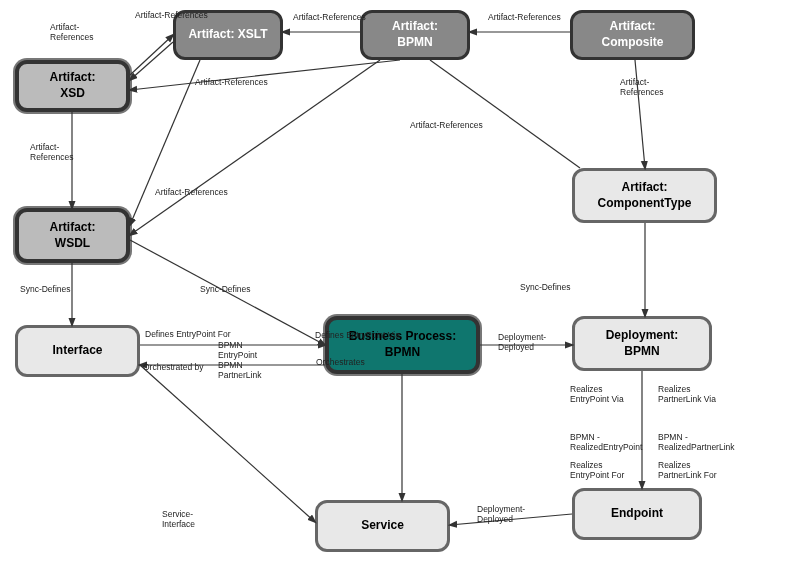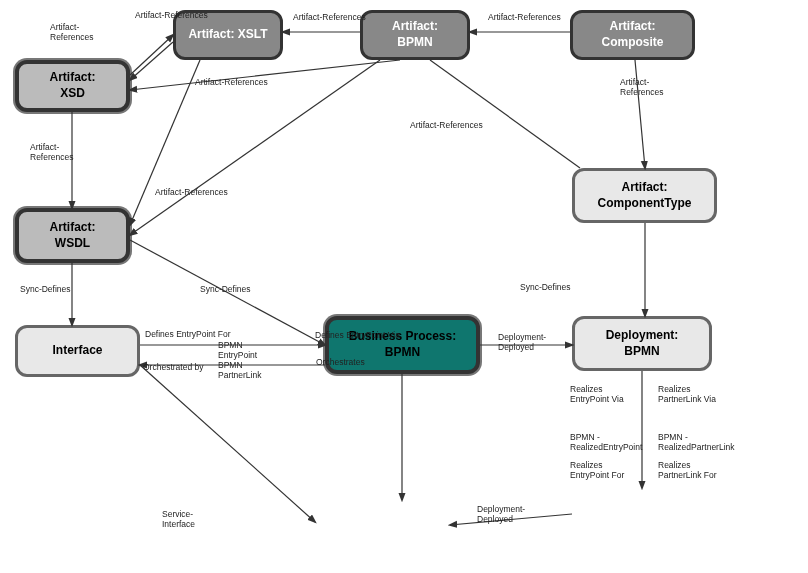--- a/index.html
+++ b/index.html
@@ -74,20 +74,26 @@
     <span>Artifact:<br>ComponentType</span>
   </div>
   <div class="node light" style="left:15px;top:325px;width:125px;height:52px;">
     <span>Interface</span>
   </div>
   <div class="node" style="left:325px;top:316px;width:155px;height:58px;background:#0f766e;border:4px solid #333;box-shadow:0 0 0 2px #777;">
     <span>Business Process:<br>BPMN</span>
   </div>
   <div class="node light" style="left:572px;top:316px;width:140px;height:55px;text-align:center;">
     <span>Deployment:<br>BPMN</span>
+  </div>
+  <div class="node light" style="left:315px;top:500px;width:135px;height:52px;">
+    <span>Service</span>
+  </div>
+  <div class="node light" style="left:572px;top:488px;width:130px;height:52px;">
+    <span>Endpoint</span>
   </div>
 
   <svg id="arrows">
     <defs>
       <marker id="arrow" markerWidth="8" markerHeight="8" refX="6" refY="3" orient="auto">
         <path d="M0,0 L0,6 L8,3 z" fill="#333"></path>
       </marker>
       <marker id="arrow-open" markerWidth="8" markerHeight="8" refX="6" refY="3" orient="auto">
         <path d="M0,0 L8,3 L0,6" fill="none" stroke="#333" stroke-width="1.5"></path>
       </marker>

